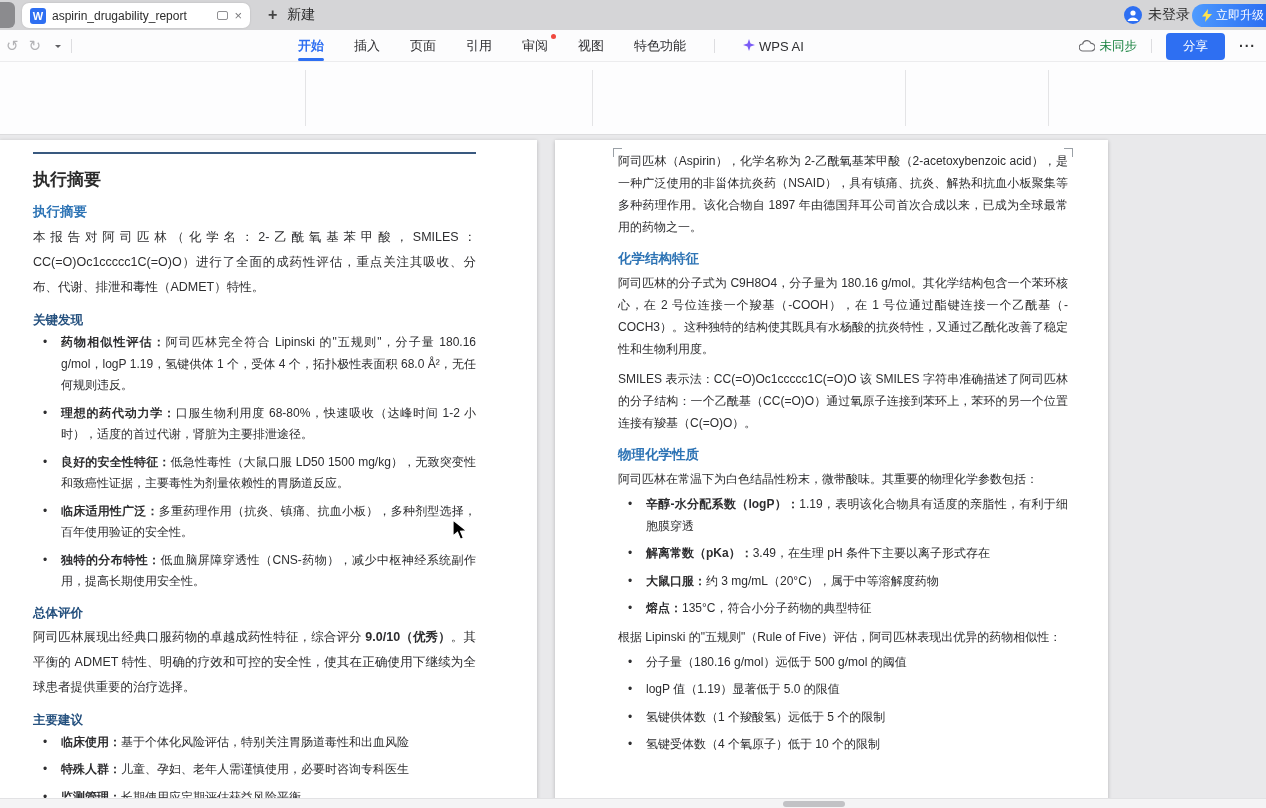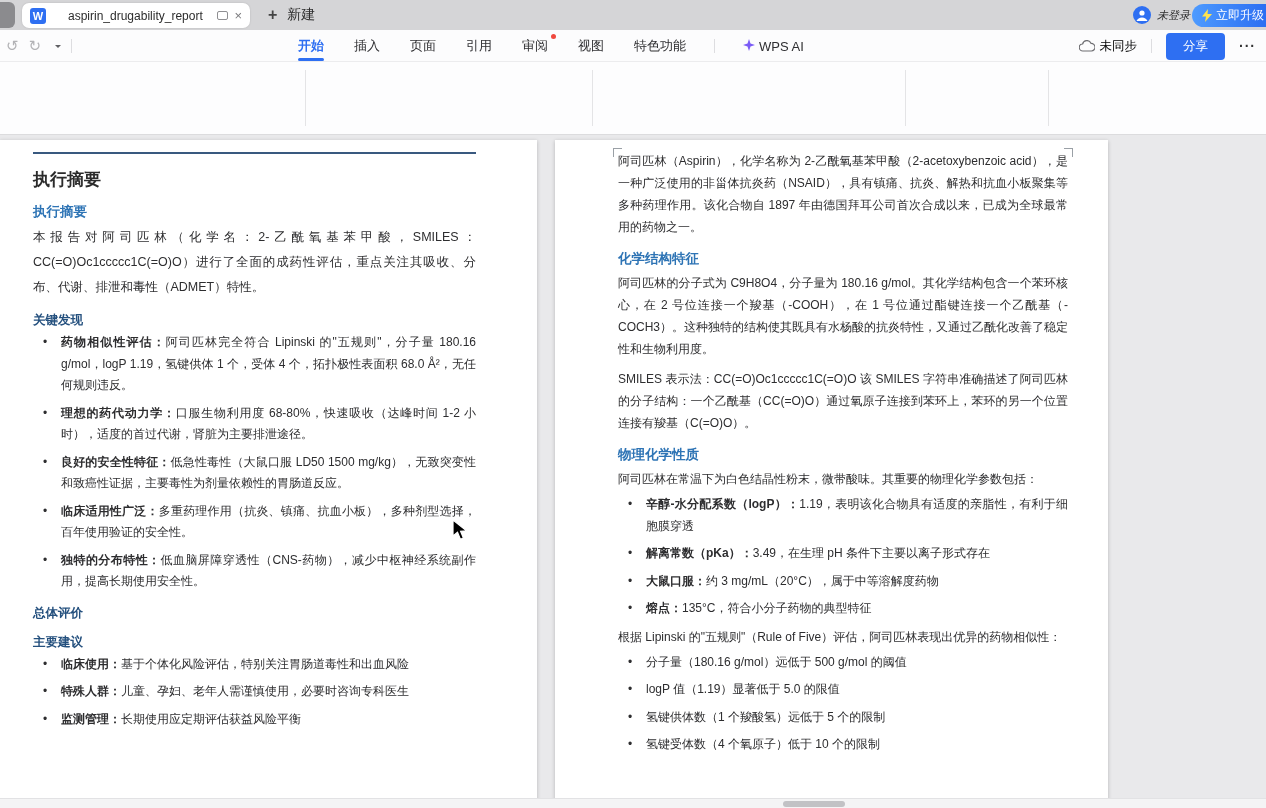--- a/index.html
+++ b/index.html
@@ -5,41 +5,41 @@
   * { margin:0; padding:0; box-sizing:border-box; }
   html,body { width:1266px; height:808px; overflow:hidden; }
   body { font-family:"Liberation Sans","DejaVu Sans",sans-serif; font-size:13px; color:#333; }
   .app { position:relative; width:1266px; height:808px; background:#d5d5d7; overflow:hidden; }
 
   
   .tabbar { position:absolute; left:0; top:0; width:100%; height:30px; background:#d5d5d7; }
   .corner-blk { position:absolute; left:0; top:2px; width:15px; height:26px; background:#8b8b8e; border-radius:0 6px 6px 0; }
   .doctab { position:absolute; left:22px; top:3px; height:25px; width:228px; background:#fff; border-radius:7px; display:flex; align-items:center; padding:0 8px; gap:6px; box-shadow:0 0 2px rgba(0,0,0,.15); }
   .wlogo { width:16px; height:16px; background:#2e6ff2; color:#fff; border-radius:3px; font-size:11px; font-weight:bold; display:flex; align-items:center; justify-content:center; }
-  .doctab .ttl { font-size:12px; color:#2c2c2c; white-space:nowrap; overflow:hidden; flex:1;margin-left:16px; }
+  .doctab .ttl { font-size:12px; color:#2c2c2c; white-space:nowrap; overflow:hidden; flex:1; }
   .winic { width:11px; height:9px; border:1.2px solid #8f8f92; border-radius:2px; }
   .tclose { color:#7a7a7d; font-size:13px; line-height:1; }
   .newtab { position:absolute; left:268px; top:0; height:30px; display:flex; align-items:center; gap:10px; }
   .newtab .plus { font-size:16px; color:#444; font-weight:bold; }
   .newtab .lbl { font-size:14px; color:#2c2c2c; }
   .acct { position:absolute; right:76px; top:0; height:30px; display:flex; align-items:center; gap:6px; }
-  .acct .lbl { font-size:11px; color:#2c2c2c;font-style:italic; }
+  .acct .lbl { font-size:14px; color:#2c2c2c; }
   .upgrade { position:absolute; right:-12px; top:4px; height:23px; padding:0 14px 0 10px; border-radius:12px; background:linear-gradient(90deg,#4e9bff,#2667f0); color:#fff; font-size:12px; display:flex; align-items:center; gap:4px; }
 
   
   .menubar { position:absolute; left:0; top:30px; width:100%; height:32px; background:#fcfcfd; border-bottom:1px solid #ececee; }
   .histgrp { position:absolute; left:6px; top:0; height:32px; display:flex; align-items:center; gap:10px; color:#b3b3b6; font-size:15px; }
   .vsep { width:1px; height:14px; background:#dddde0; }
   .menus { position:absolute; left:296px; top:0; height:32px; display:flex; align-items:center; gap:26px; }
   .mitem { font-size:13px; color:#2e2e31; position:relative; padding:7px 2px; }
   .mitem.active { color:#2e6ff2; font-weight:bold; }
   .mitem.active::after { content:""; position:absolute; left:50%; transform:translateX(-50%); bottom:1px; width:26px; height:3px; border-radius:2px; background:#2e6ff2; }
   .reddot { position:absolute; top:4px; right:-6px; width:5px; height:5px; border-radius:50%; background:#f0483e; }
   .menubar-right { position:absolute; right:10px; top:0; height:32px; display:flex; align-items:center; gap:14px; }
-  .sync { display:flex; align-items:center; gap:5px; font-size:12.5px; color:#000000; }
+  .sync { display:flex; align-items:center; gap:5px; font-size:12.5px; color:#15803d; }
   .sharebtn { background:#2e6ff2; color:#fff; font-size:12.5px; border-radius:4px; padding:5px 17px; }
   .moredots { color:#333; font-size:14px; letter-spacing:1px; font-weight:bold; }
   .aistar { display:inline-block; margin-right:4px; }
 
   
   .ribbon { position:absolute; left:0; top:62px; width:100%; height:73px; background:#fdfdfe; border-bottom:1px solid #dcdcde; }
   .rsep { position:absolute; top:8px; width:1px; height:56px; background:#e4e4e6; }
   .combo { position:absolute; height:24px; border:1px solid #c7c7ca; border-radius:3px; background:#fff; display:flex; align-items:center; font-size:12.5px; color:#333; padding:0 5px; justify-content:space-between; }
   .car { width:0; height:0; border:3.5px solid transparent; border-top-color:#5f5f63; display:inline-block; margin-left:4px; position:relative; top:2px; }
   .rbtn { position:absolute; display:flex; align-items:center; justify-content:center; color:#3c3c40; }
@@ -476,20 +476,21 @@
       <div class="dh3">关键发现</div>
       <div class="blist">
         <div class="bitem"><span class="blbl">药物相似性评估：</span><span>阿司匹林完全符合 Lipinski 的"五规则"，分子量 180.16 g/mol，logP 1.19，氢键供体 1 个，受体 4 个，拓扑极性表面积 68.0 Å²，无任何规则违反。</span></div>
         <div class="bitem"><span class="blbl">理想的药代动力学：</span><span>口服生物利用度 68-80%，快速吸收（达峰时间 1-2 小时），适度的首过代谢，肾脏为主要排泄途径。</span></div>
         <div class="bitem"><span class="blbl">良好的安全性特征：</span><span>低急性毒性（大鼠口服 LD50 1500 mg/kg），无致突变性和致癌性证据，主要毒性为剂量依赖性的胃肠道反应。</span></div>
         <div class="bitem"><span class="blbl">临床适用性广泛：</span><span>多重药理作用（抗炎、镇痛、抗血小板），多种剂型选择，百年使用验证的安全性。</span></div>
         <div class="bitem"><span class="blbl">独特的分布特性：</span><span>低血脑屏障穿透性（CNS-药物），减少中枢神经系统副作用，提高长期使用安全性。</span></div>
       </div>
 
       <div class="dh3">总体评价</div>
+      <div class="dp"><span>阿司匹林展现出经典口服药物的卓越成药性特征，综合评分 </span><span class="blbl">9.0/10（优秀）</span><span>。其平衡的 ADMET 特性、明确的疗效和可控的安全性，使其在正确使用下继续为全球患者提供重要的治疗选择。</span></div>
 
       <div class="dh3">主要建议</div>
       <div class="blist">
         <div class="bitem"><span class="blbl">临床使用：</span><span>基于个体化风险评估，特别关注胃肠道毒性和出血风险</span></div>
         <div class="bitem"><span class="blbl">特殊人群：</span><span>儿童、孕妇、老年人需谨慎使用，必要时咨询专科医生</span></div>
         <div class="bitem"><span class="blbl">监测管理：</span><span>长期使用应定期评估获益风险平衡</span></div>
 
       </div>
 
     </div>

